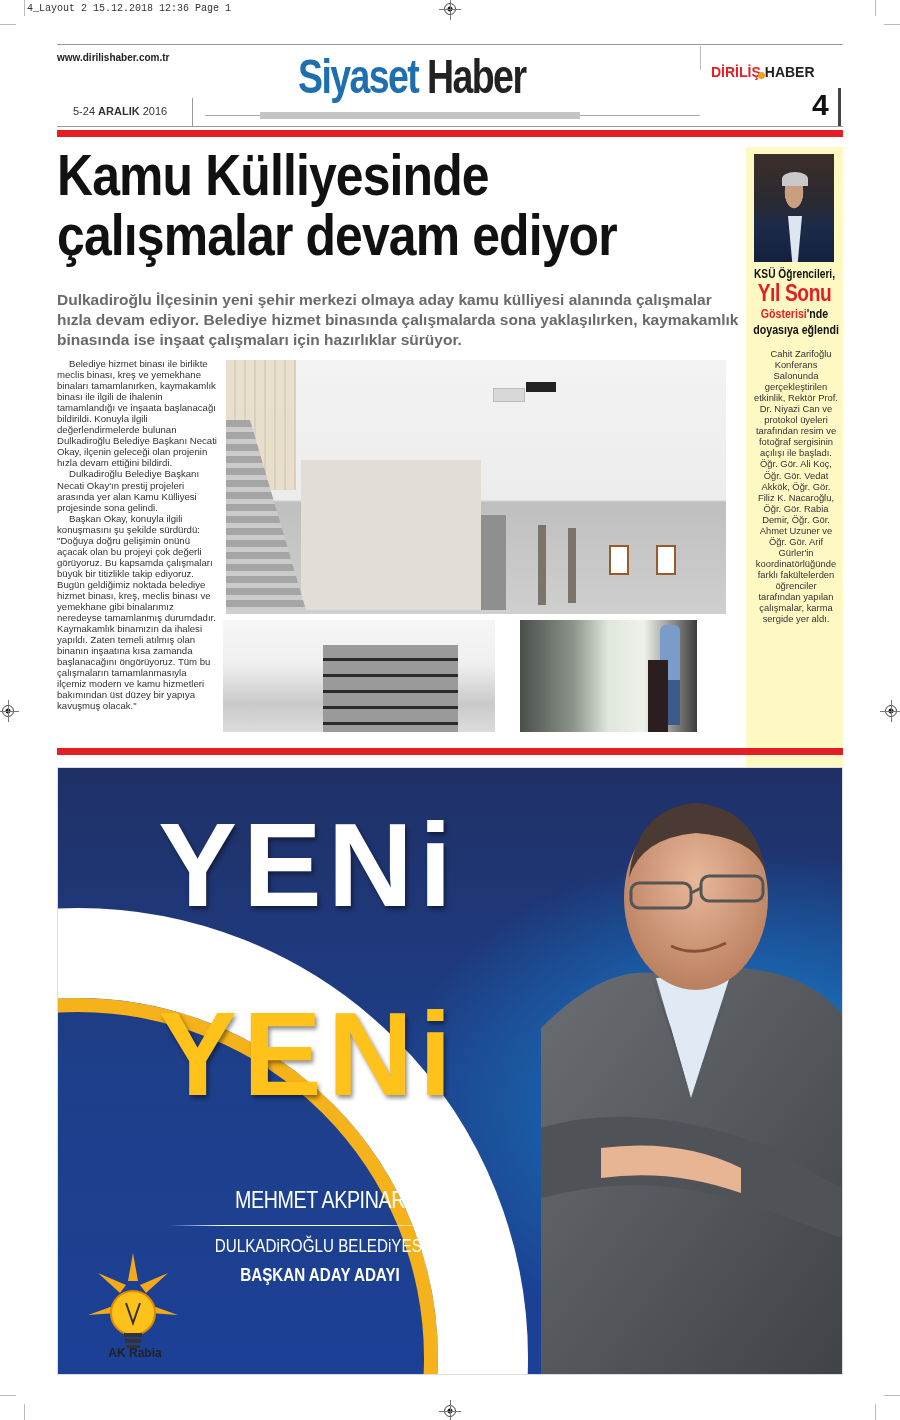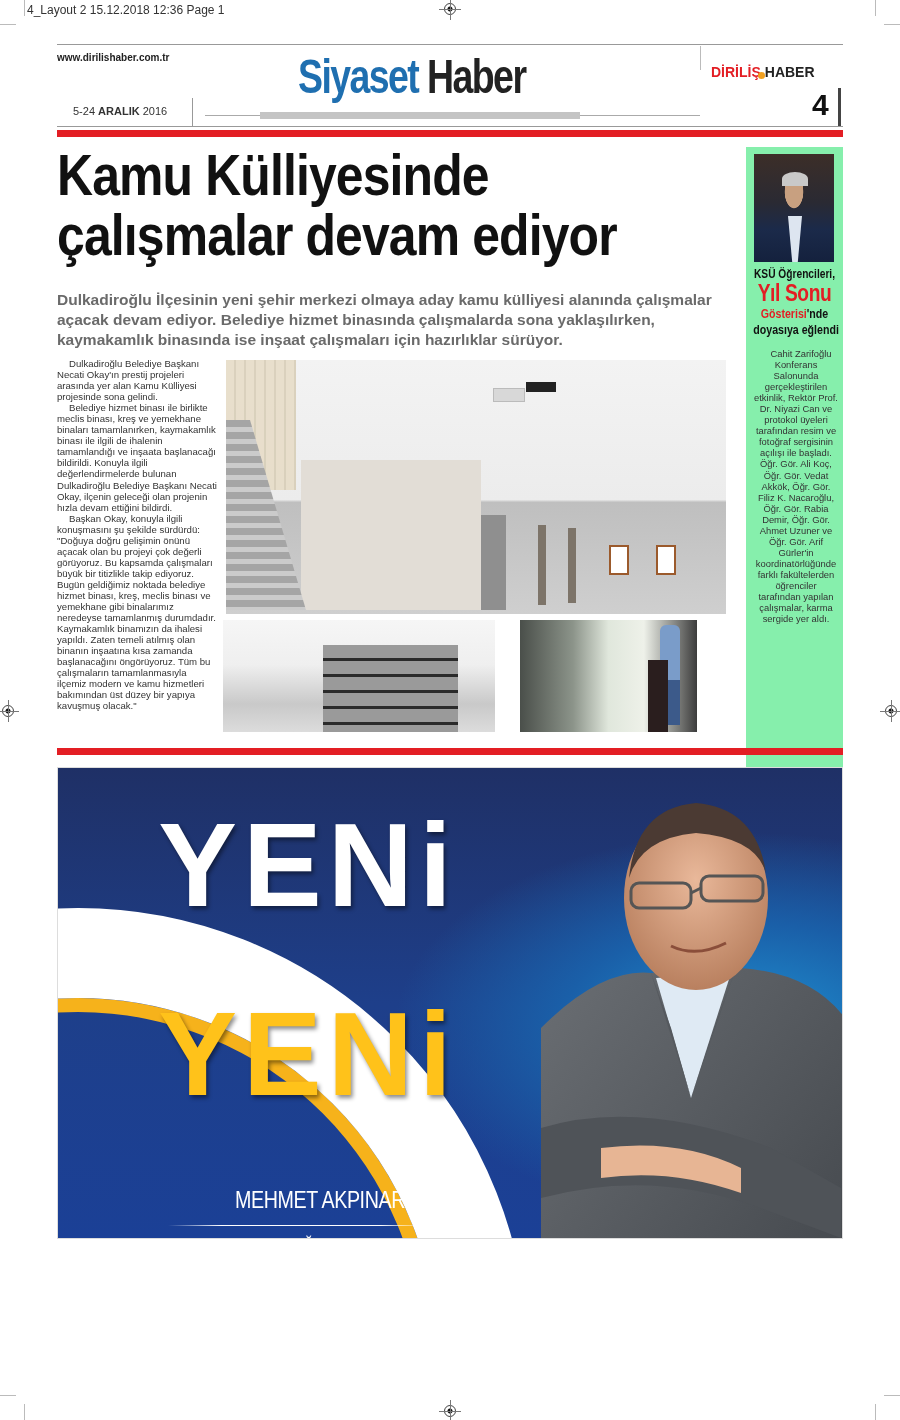--- a/index.html
+++ b/index.html
@@ -1,19 +1,19 @@
 <!DOCTYPE html>
 <html><head>
 <meta charset="utf-8">
 <style>
   * { box-sizing: border-box; margin: 0; padding: 0; }
   html, body { width: 900px; height: 1420px; background: #ffffff; overflow: hidden; }
   body { position: relative; font-family: "Liberation Sans", sans-serif; color: #222; }
 
-  .slug { position: absolute; left: 27px; top: 3px; font-size: 12px; color: #333; font-family: Liberation Sans, sans-serif; }
+  .slug { position: absolute; left: 27px; top: 3px; font-size: 10px; color: #333; font-family: Liberation Mono, monospace; }
   .crop { position: absolute; background: #bbb; }
   .reg { position: absolute; width: 12px; height: 12px; border-radius: 50%; border: 1px solid #444; background: radial-gradient(circle, #111 0 2px, #fff 3px); }
   .reg::before { content: ""; position: absolute; left: -6px; right: -6px; top: 5px; height: 1px; background: #777; }
   .reg::after { content: ""; position: absolute; top: -6px; bottom: -6px; left: 5px; width: 1px; background: #777; }
 
   
   .mast-top-line { position: absolute; left: 57px; top: 44px; width: 786px; height: 1px; background: #999; }
   .url { position: absolute; left: 57px; top: 52px; font-size: 10px; font-weight: bold; color: #222; }
   .date { position: absolute; left: 73px; top: 105px; font-size: 11px; color: #333; }
   .date b { font-weight: bold; }
@@ -45,35 +45,35 @@
   .ph-right { left: 520px; top: 620px; width: 177px; height: 112px; background: linear-gradient(90deg, #4a4f4a 0%, #8c948a 30%, #e0e7dc 50%, #eef1e9 70%, #3c3c3c 100%); }
   .stair { position: absolute; left: 0; top: 60px; width: 80px; height: 190px; background: repeating-linear-gradient(180deg, #a5a5a5 0 7px, #cbcbcb 7px 12px); clip-path: polygon(0 0, 30% 0, 100% 100%, 0 100%); }
   .glassblock { position: absolute; left: 0; top: 0; width: 70px; height: 130px; background: repeating-linear-gradient(90deg, #e7dcc6 0 8px, #d6ccb4 8px 10px), #eee; opacity: .85; }
   .wall { position: absolute; left: 75px; top: 100px; width: 180px; height: 150px; background: #e2ddd6; }
   .elev { position: absolute; left: 255px; top: 155px; width: 25px; height: 95px; background: #8f8f8f; }
   .window { position: absolute; top: 185px; width: 20px; height: 30px; border: 2px solid #9b5a2c; background: #fff; }
   .ph-left .granite { position: absolute; left: 100px; top: 25px; width: 135px; height: 87px; background: repeating-linear-gradient(180deg, #9a9a9a 0 13px, #2a2a2a 13px 16px); }
   .worker { position: absolute; left: 140px; top: 5px; width: 20px; height: 100px; background: linear-gradient(180deg, #7a9cc9 0 55%, #3c5a8a 55% 100%); border-radius: 6px 6px 0 0; }
 
   
-  .side { position: absolute; left: 746px; top: 147px; width: 97px; height: 772px; background: #86efac; }
+  .side { position: absolute; left: 746px; top: 147px; width: 97px; height: 772px; background: #fef9c3; }
   .side-photo { position: absolute; left: 8px; top: 7px; width: 80px; height: 108px; background: radial-gradient(ellipse at 50% 35%, #c8a080 0 16%, transparent 17%), linear-gradient(180deg, #3c2e28 0%, #2a2a33 45%, #1b2a4a 70%, #14213d 100%); }
   .side-photo .hair { position: absolute; left: 28px; top: 18px; width: 26px; height: 14px; border-radius: 50% 50% 0 0; background: #c9c9c9; }
   .side-photo .shirt { position: absolute; left: 34px; top: 62px; width: 14px; height: 46px; background: #dde5f0; clip-path: polygon(0 0, 100% 0, 70% 100%, 30% 100%); }
   .side-h1 { position: absolute; left: 0; top: 120px; width: 97px; text-align: center; font-size: 12px; font-weight: bold; color: #111; transform: scaleX(0.85); }
   .side-h2 { position: absolute; left: 0; top: 133px; width: 97px; text-align: center; font-size: 24px; font-weight: bold; color: #e31e24; line-height: 26px; transform: scaleX(0.8); letter-spacing: -0.5px; }
   .side-h3 { position: absolute; left: 0; top: 160px; width: 97px; text-align: center; font-size: 12.5px; font-weight: bold; transform: scaleX(0.85); white-space: nowrap; }
   .side-h3 .red { color: #e31e24; }
   .side-h3 .blk { color: #111; }
   .side-h4 { position: absolute; left: 0; top: 176px; width: 97px; text-align: center; font-size: 12.5px; font-weight: bold; color: #111; transform: scaleX(0.85); white-space: nowrap; }
   .side-body { position: absolute; left: 8px; top: 201px; width: 84px; font-size: 9.4px; line-height: 11.05px; color: #333; text-align: center; }
   .side-body p { text-indent: 10px; }
 
   
-  .ad { position: absolute; left: 57px; top: 767px; width: 786px; height: 472px; overflow: hidden; border: 1px solid #ddd;
+  .ad { position: absolute; left: 57px; top: 767px; width: 786px; height: 608px; overflow: hidden; border: 1px solid #ddd;
         background: radial-gradient(ellipse 60% 55% at 88% 55%, #1f8fd0 0%, #1a5fa8 40%, transparent 75%), linear-gradient(180deg, #1f3066 0%, #1e3f8a 50%, #1b4096 100%); }
   .ad-swoosh { position: absolute; left: -430px; top: 140px; width: 900px; height: 900px; border-radius: 50%; border: 90px solid #ffffff; box-shadow: inset 0 0 0 14px #f6b21b; }
   .ad-line { position: absolute; left: 0; width: 480px; text-align: center; font-weight: 900; line-height: 1; white-space: nowrap; font-family: "Liberation Sans", sans-serif; text-shadow: 2px 3px 4px rgba(0,0,0,.45); }
   .ad-l1 { top: 38px; left: 10px; font-size: 118px; color: #fff; letter-spacing: 6px; transform: scaleY(1.0); }
   .ad-l2 { top: 150px; left: 10px; font-size: 80px; color: #fff; letter-spacing: 1px; }
   .ad-l3 { top: 227px; left: 10px; font-size: 118px; color: #ffc21a; letter-spacing: 6px; }
   .ad-l4 { top: 330px; left: 10px; font-size: 60px; color: #ffc21a; letter-spacing: 1px; }
   .ad-name { position: absolute; left: 112px; top: 418px; width: 300px; text-align: center; font-size: 24px; color: #fff; letter-spacing: -0.5px; transform: scaleX(0.82); }
   .ad-rule { position: absolute; left: 110px; top: 457px; width: 265px; height: 1px; background: linear-gradient(90deg, transparent, #fff 20%, #fff 80%, transparent); }
   .ad-sub1 { position: absolute; left: 112px; top: 467px; width: 300px; text-align: center; font-size: 19px; color: #fff; transform: scaleX(0.8); white-space: nowrap; }
@@ -122,24 +122,24 @@
   <div class="page-bar"></div>
   <div class="mast-bottom-line"></div>
   <div class="red-rule" style="top:130px;width:786px;"></div>
 </header>
 
 <article>
   <h1 class="headline">
     <div>Kamu Külliyesinde</div>
     <div>çalışmalar devam ediyor</div>
   </h1>
-  <div class="deck">Dulkadiroğlu İlçesinin yeni şehir merkezi olmaya aday kamu külliyesi alanında çalışmalar açacak devam ediyor. Belediye hizmet binasında çalışmalarda sona yaklaşılırken, kaymakamlık binasında ise inşaat çalışmaları için hazırlıklar sürüyor.</div>
+  <div class="deck">Dulkadiroğlu İlçesinin yeni şehir merkezi olmaya aday kamu külliyesi alanında çalışmalar hızla devam ediyor. Belediye hizmet binasında çalışmalarda sona yaklaşılırken, kaymakamlık binasında ise inşaat çalışmaları için hazırlıklar sürüyor.</div>
   <div class="body-col">
+    <p>Belediye hizmet binası ile birlikte meclis binası, kreş ve yemekhane binaları tamamlanırken, kaymakamlık binası ile ilgili de ihalenin tamamlandığı ve inşaata başlanacağı bildirildi. Konuyla ilgili değerlendirmelerde bulunan Dulkadiroğlu Belediye Başkanı Necati Okay, ilçenin geleceği olan projenin hızla devam ettiğini bildirdi.</p>
     <p>Dulkadiroğlu Belediye Başkanı Necati Okay'ın prestij projeleri arasında yer alan Kamu Külliyesi projesinde sona gelindi.</p>
-    <p>Belediye hizmet binası ile birlikte meclis binası, kreş ve yemekhane binaları tamamlanırken, kaymakamlık binası ile ilgili de ihalenin tamamlandığı ve inşaata başlanacağı bildirildi. Konuyla ilgili değerlendirmelerde bulunan Dulkadiroğlu Belediye Başkanı Necati Okay, ilçenin geleceği olan projenin hızla devam ettiğini bildirdi.</p>
     <p>Başkan Okay, konuyla ilgili konuşmasını şu şekilde sürdürdü: "Doğuya doğru gelişimin önünü açacak olan bu projeyi çok değerli görüyoruz. Bu kapsamda çalışmaları büyük bir titizlikle takip ediyoruz. Bugün geldiğimiz noktada belediye hizmet binası, kreş, meclis binası ve yemekhane gibi binalarımız neredeyse tamamlanmış durumdadır. Kaymakamlık binamızın da ihalesi yapıldı. Zaten temeli atılmış olan binanın inşaatına kısa zamanda başlanacağını öngörüyoruz. Tüm bu çalışmaların tamamlanmasıyla ilçemiz modern ve kamu hizmetleri bakımından üst düzey bir yapıya kavuşmuş olacak."</p>
   </div>
 
   <div class="photo ph-main">
     <div class="glassblock"></div>
     <div class="wall"></div>
     <div class="stair"></div>
     <div class="elev"></div>
     <div class="elev" style="left:312px;top:165px;width:8px;height:80px;background:#7d7469;"></div>
     <div class="elev" style="left:342px;top:168px;width:8px;height:75px;background:#7d7469;"></div>

